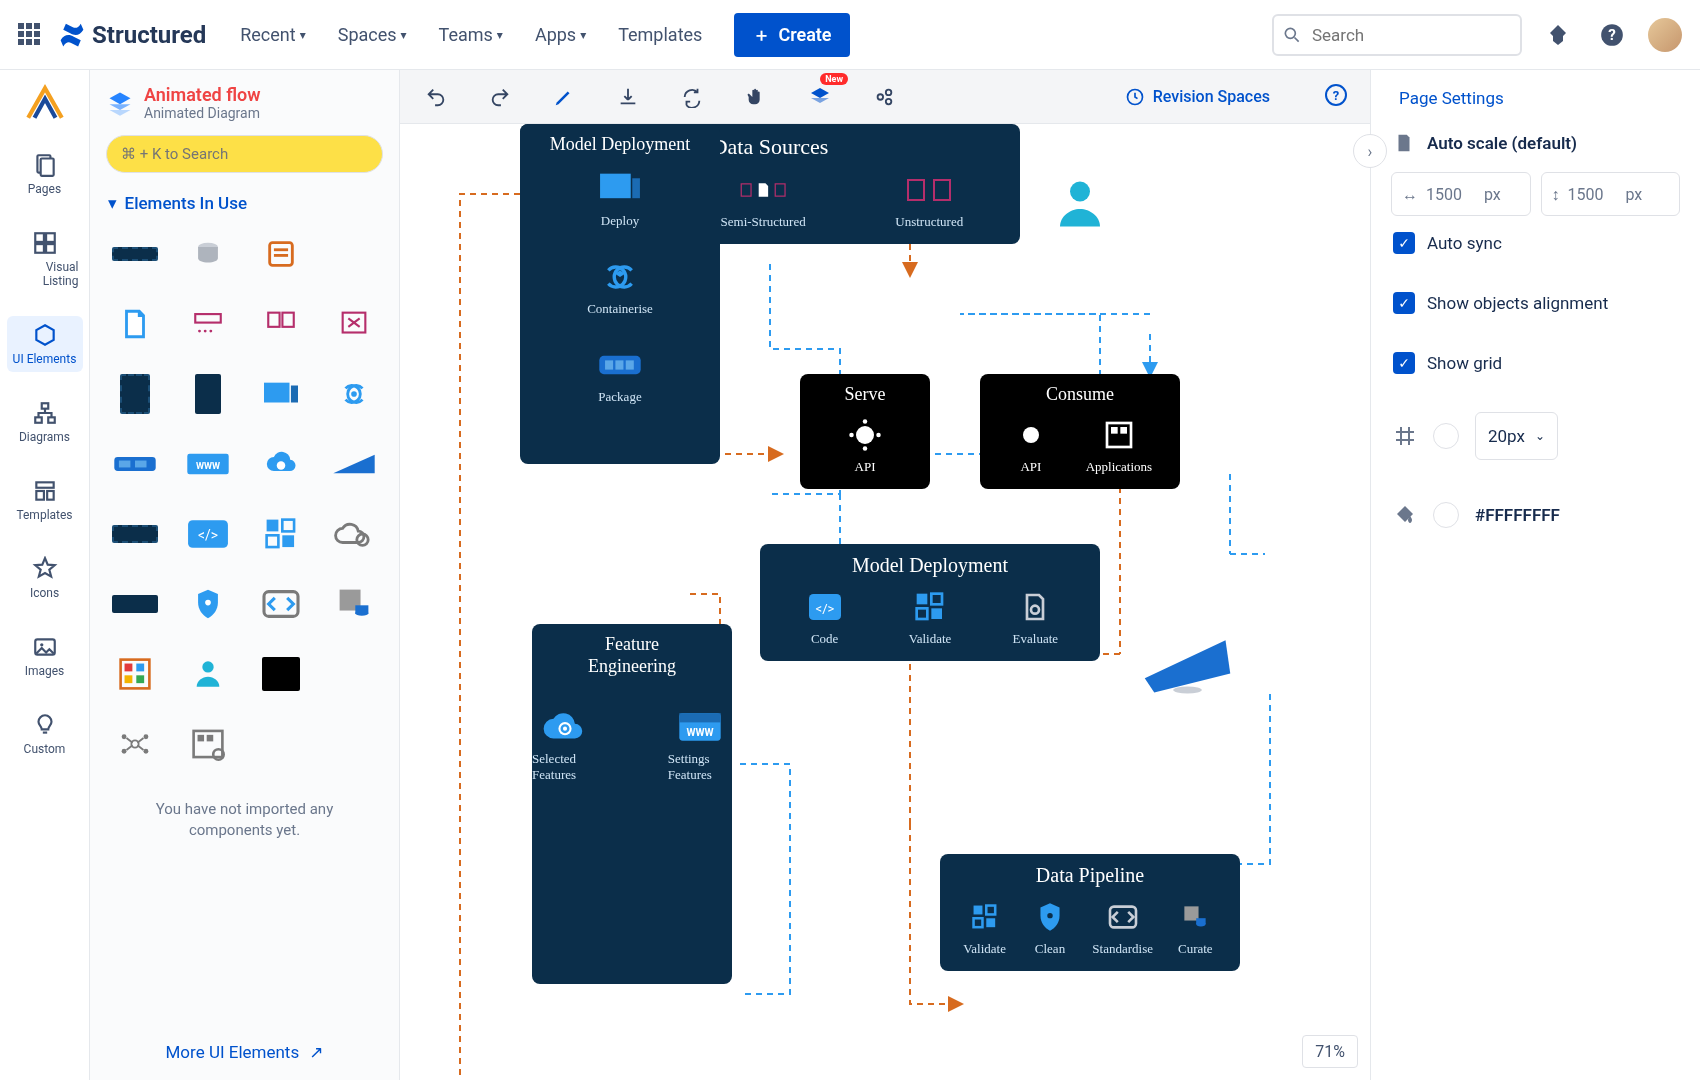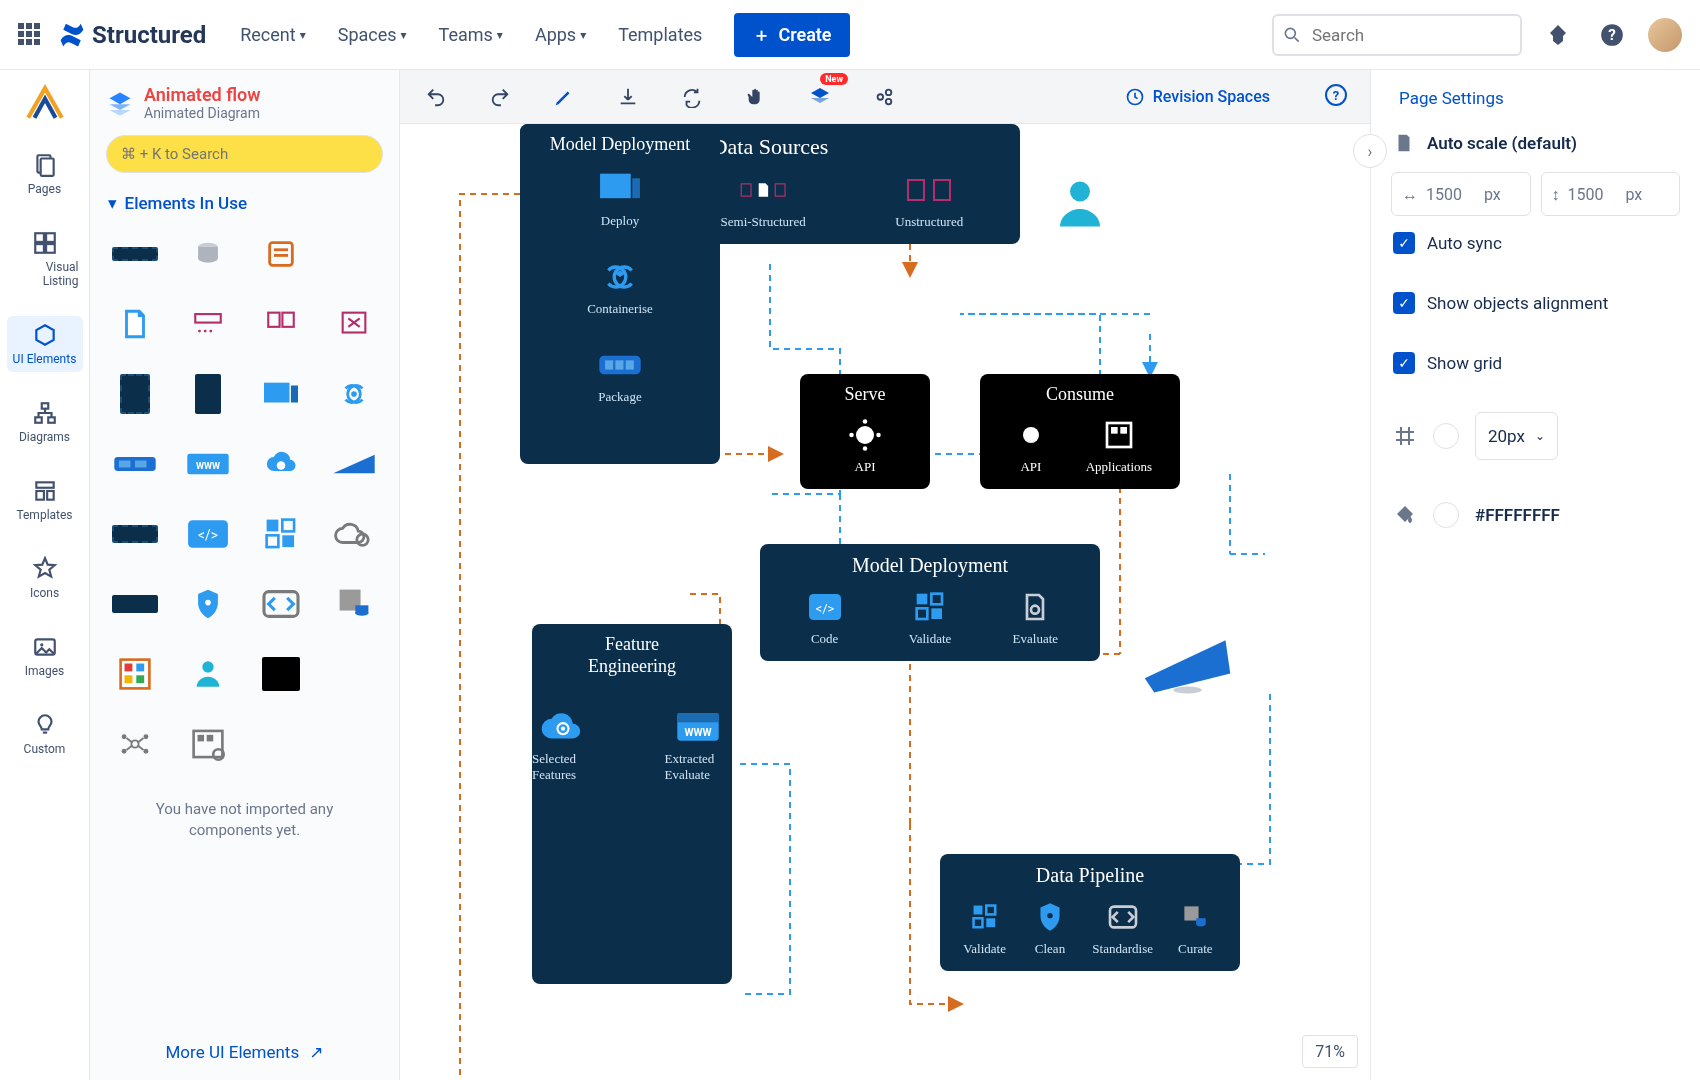--- a/index.html
+++ b/index.html
@@ -679,21 +679,21 @@
               <span class="ditem-lbl">Selected Features</span>
             </div>
           <div class="ditem">
               <div class="ic blue">
                 <svg viewBox="0 0 40 28" width="68" height="48">
                   <rect x="2" y="2" width="36" height="24" rx="3" fill="#2d9bf0"></rect>
                   <rect x="2" y="2" width="36" height="8" fill="#1b6bb3"></rect>
                   <text x="20" y="22" text-anchor="middle" fill="#fff" font-size="9" font-weight="bold">WWW</text>
                 </svg>
               </div>
-              <span class="ditem-lbl">Extracted Evaluate</span>
+              <span class="ditem-lbl">Settings Features</span>
             </div>
         </div>
       </div>
 
       <div class="dbox" style="left:540px;top:730px;width:300px">
         <div class="dbox-title" style="font-size:20px">Data Pipeline</div>
         <div class="dbox-row">
           <div class="ditem">
               <div class="ic blue">
                 <svg viewBox="0 0 22 22" width="30" height="28">

